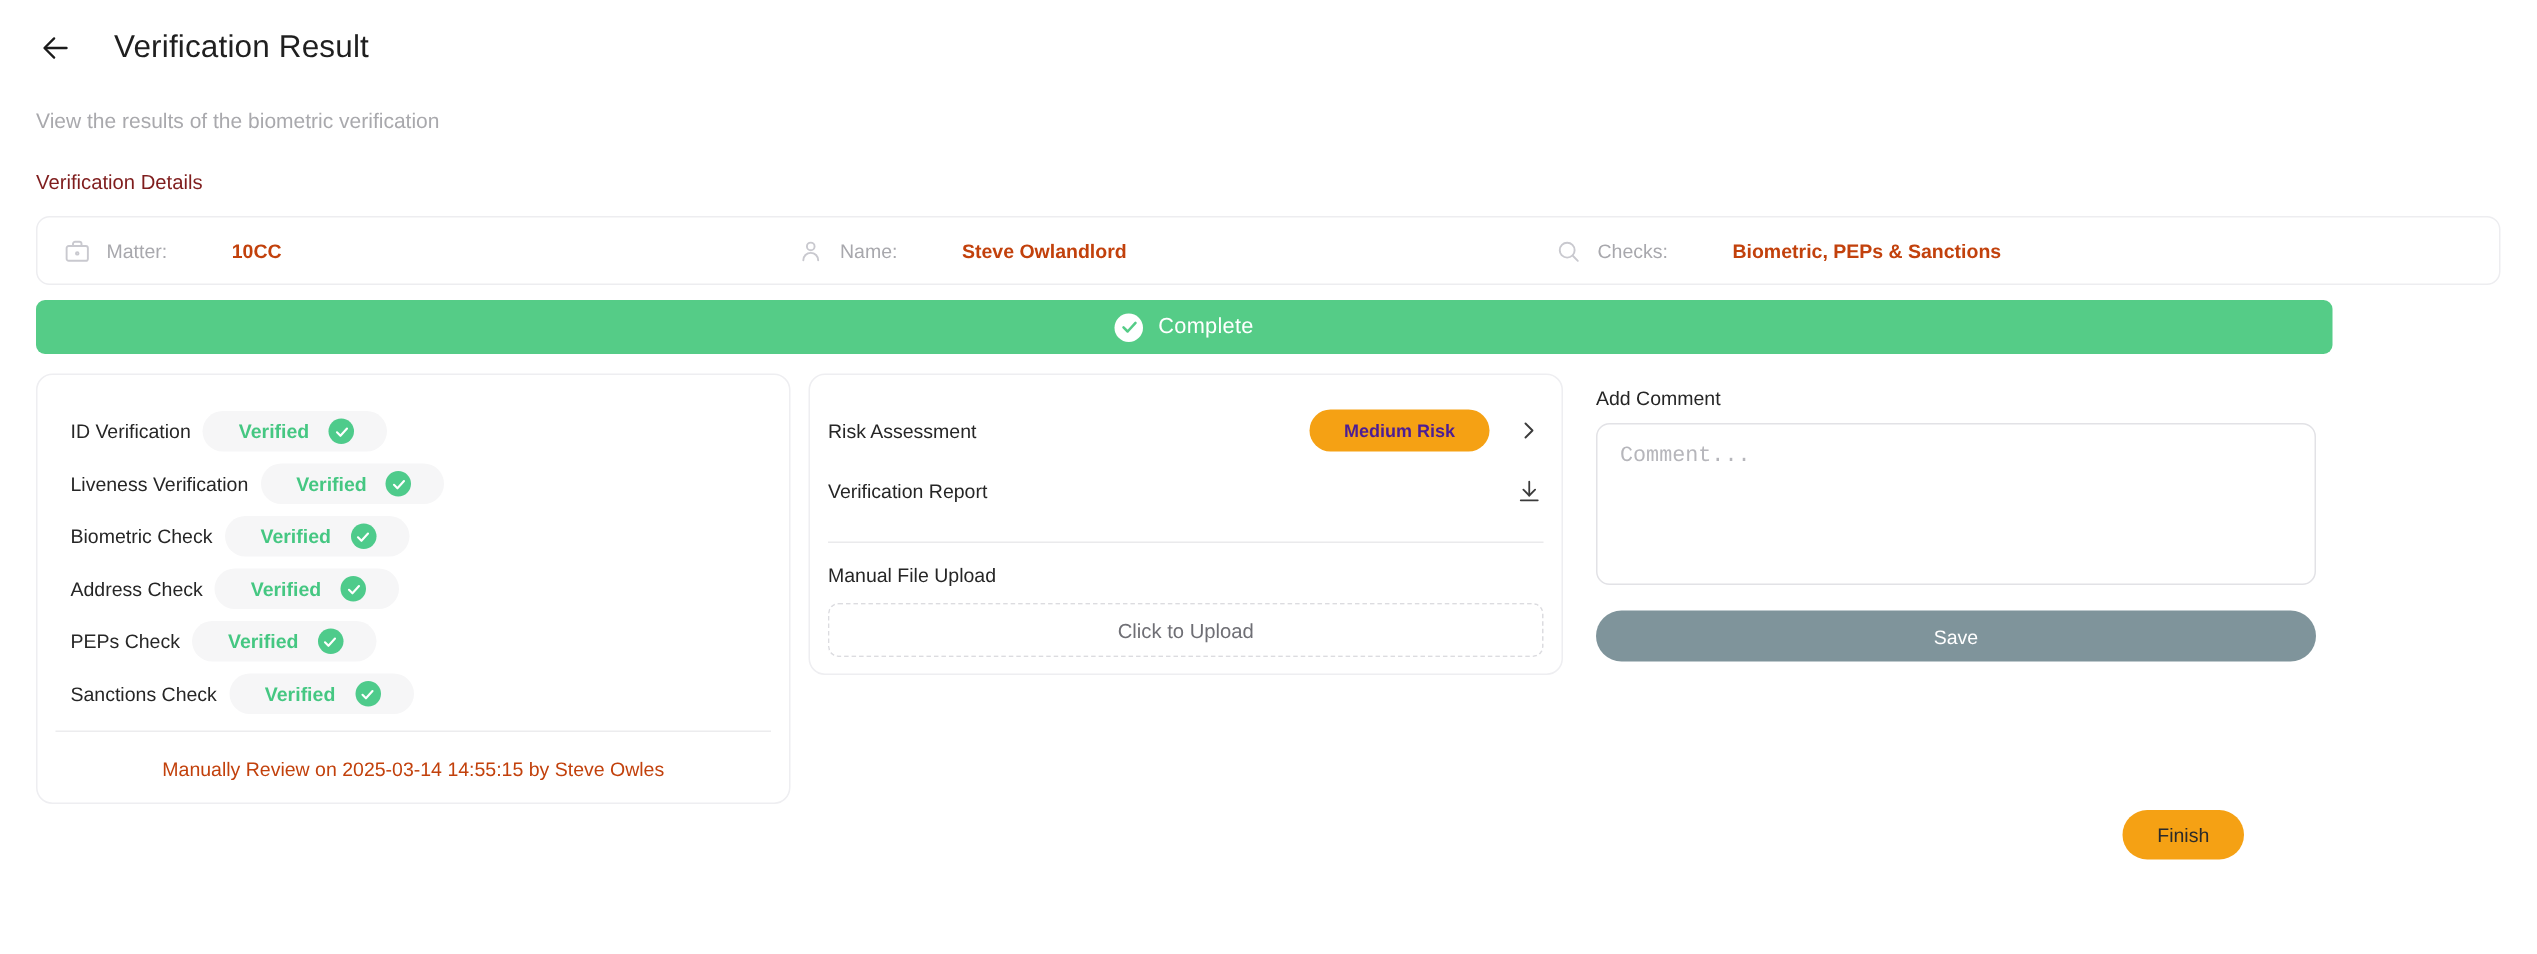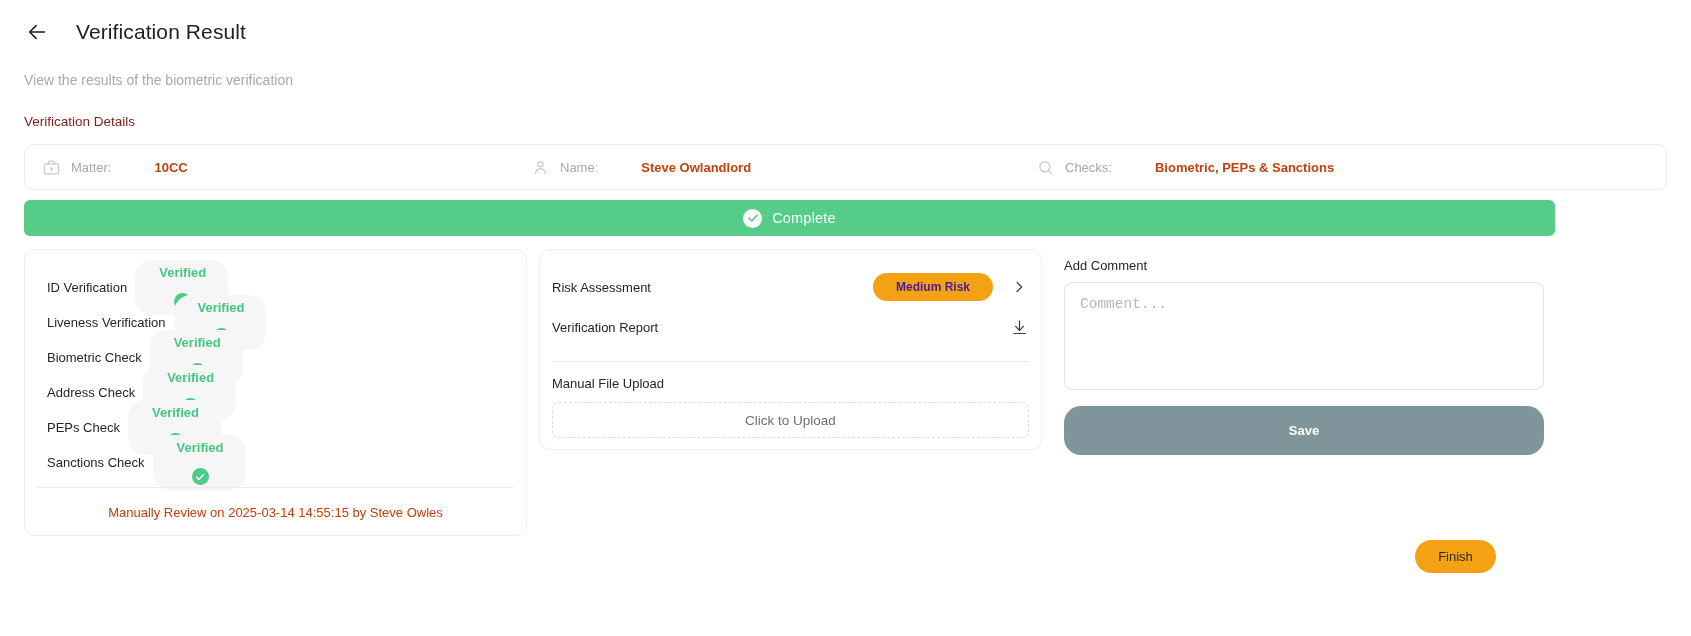--- a/index.html
+++ b/index.html
@@ -66,21 +66,21 @@
   .card-left   { left:24px;  top:249px; width:503px; height:287px; }
   .card-middle { left:539px; top:249px; width:503px; height:201px; }
 
   
   .check-list { padding: 20px 0 0 11px; }
   .check-row { display:flex; align-items:center; height:35px; padding-left:0; }
   .check-label { font-size:13px; color:#262626; white-space:nowrap; padding-left:11px; }
   .pill {
     display:inline-flex; align-items:center; gap:13px;
     background:#f6f6f7; border-radius:17px;
-    padding:5px 22px 5px 24px; margin-left:8px;flex-direction:column;
+    padding:5px 22px 5px 24px; margin-left:8px;
   }
   .pill-text { font-size:13px; color:#45c782; font-weight:600; }
   .badge {
     width:17px; height:17px; border-radius:50%; background:#4ecb8b;
     display:flex; align-items:center; justify-content:center; flex:none;
   }
 
   .card-divider {
     position:absolute; left:12px; right:12px; bottom:47px; height:1px; background:#ececee;
   }
@@ -110,22 +110,22 @@
   
   .comment-panel { position:absolute; left:1064px; top:258px; width:480px; }
   .comment-title { font-size:13px; color:#262626; margin-bottom:9px; }
   .comment-box {
     width:480px; height:108px; border:1px solid #e2e2e6; border-radius:9px;
     padding:13px 15px; font-size:14px; color:#1f1f1f; resize:none; outline:none;
     font-family:Liberation Mono, monospace; background:#fff;
   }
   .comment-box::placeholder { color:#b6b6bb; font-size:14.5px; }
   .save-btn {
-    margin-top:12px; width:480px; height:49px; border:none; border-radius:17px;
-    background:#7f949b; color:#fff; font-size:13px; font-weight:700; cursor:pointer;
+    margin-top:12px; width:480px; height:34px; border:none; border-radius:17px;
+    background:#7f949b; color:#fff; font-size:13px; font-weight:400; cursor:pointer;
     font-family:"Liberation Sans", sans-serif;
   }
 
   .finish-btn {
     position:absolute; left:1415px; top:540px; width:81px; height:33px;
     background:#f5a114; color:#2b2b2b; border:none; border-radius:17px;
     font-size:13px; font-weight:400; cursor:pointer;
     font-family:"Liberation Sans", sans-serif;
   }
 </style>

